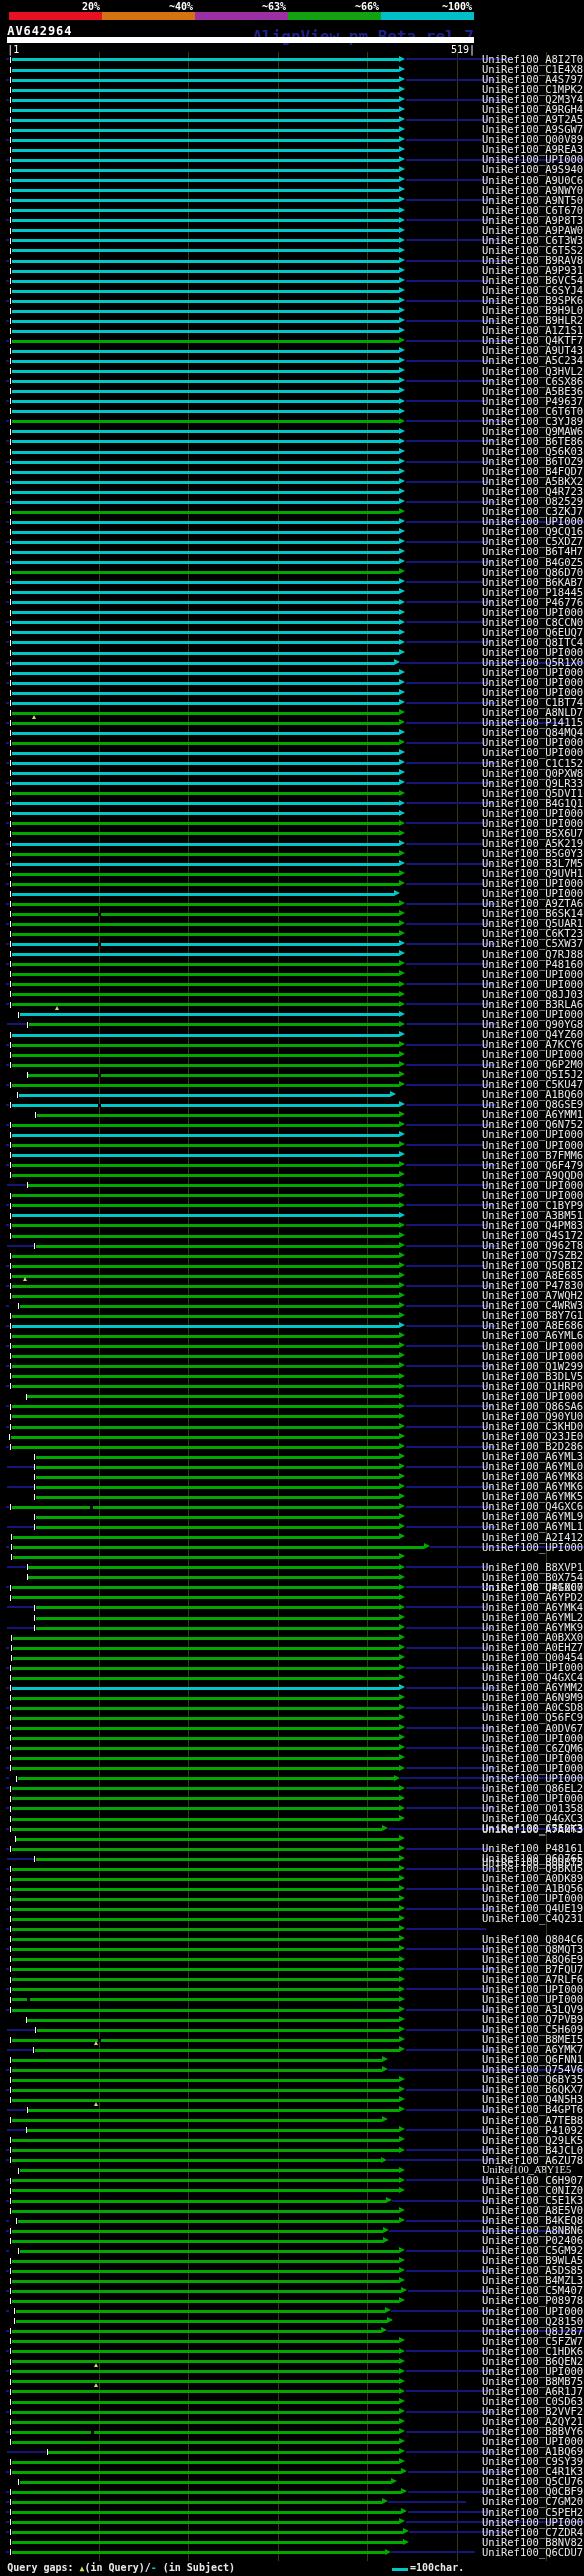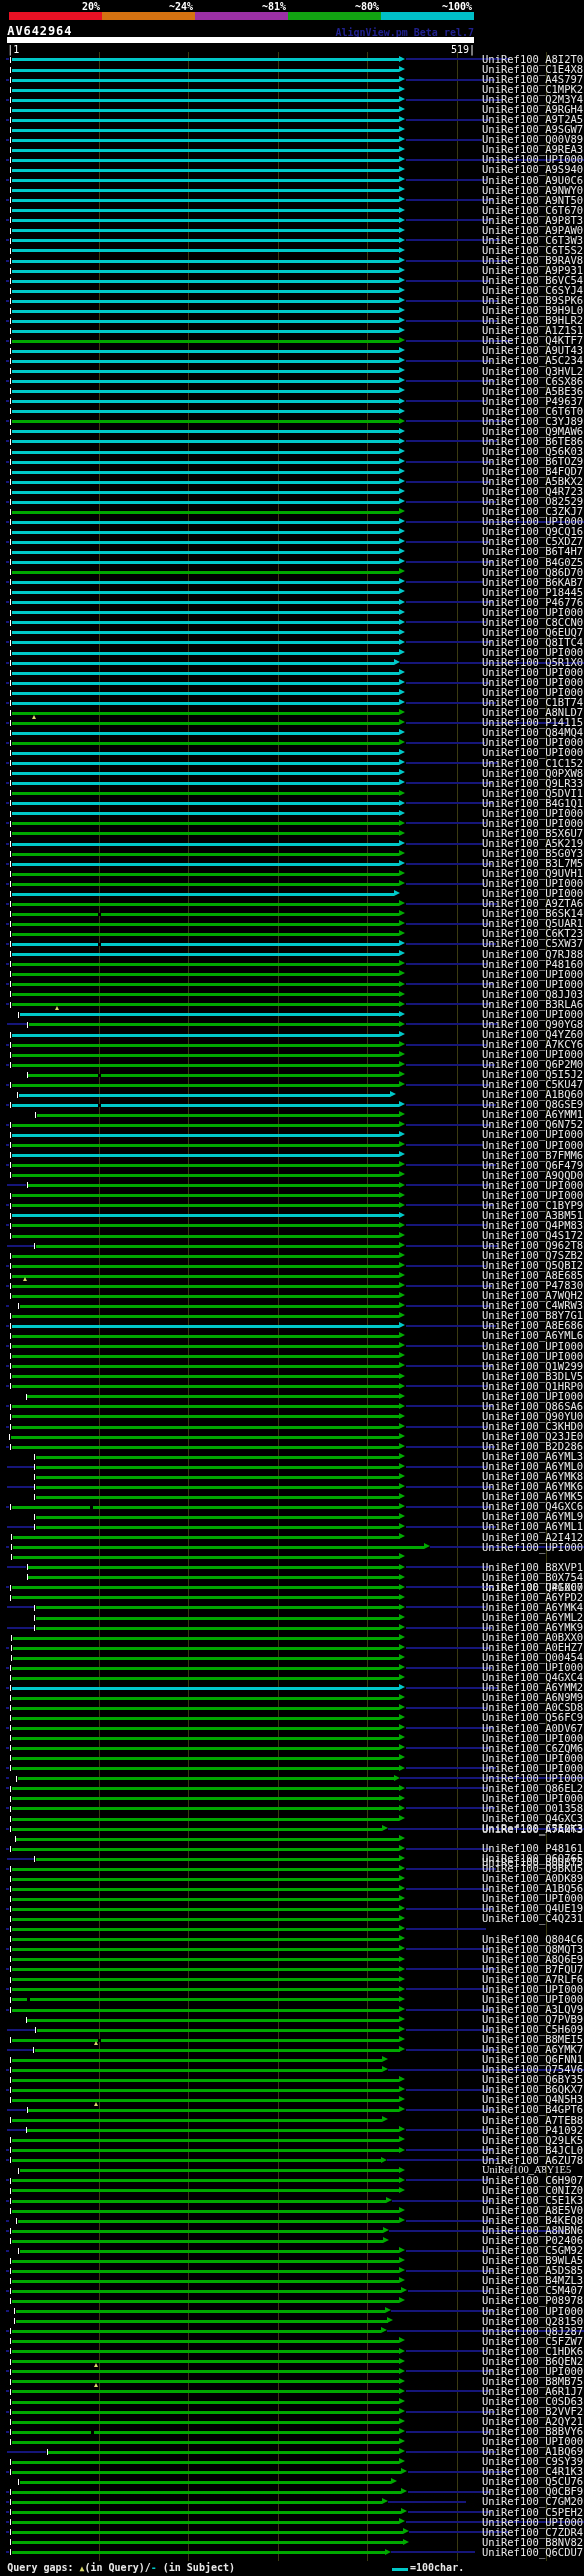--- a/index.html
+++ b/index.html
@@ -2,21 +2,21 @@
 <html style="font-size:14.6px"><head>
 <meta charset="utf-8">
 <style>
   html,body{margin:0;padding:0;background:#000;}
   body{position:relative;width:585px;height:2576px;overflow:hidden;
        font-family:"DejaVu Sans Mono","Liberation Mono",monospace;}
   .abs{position:absolute;}
   .keylabel{font-size:10px;font-weight:bold;color:#fff;width:64px;text-align:right;top:0.9px;height:11px;line-height:11px;}
   .keyseg{top:12px;height:8.2px;}
   #queryid{left:7.3px;top:24px;font-size:12px;font-weight:bold;color:#fff;letter-spacing:0.9px;}
-  #apptitle{top:26.5px;width:274px;right:111px;text-align:right;font-size:10px;font-weight:bold;color:#20208e;}
+  #apptitle{top:26.5px;width:274px;right:111px;text-align:right;font-size:16px;font-weight:bold;color:#20208e;}
   #rulerbar{left:7.3px;top:37px;width:467px;height:5.5px;background:#fff;}
   #rulerstart{left:7.3px;top:44px;font-size:10px;color:#fff;}
   #rulerend{left:384px;top:44px;width:91px;text-align:right;font-size:10px;color:#fff;}
   .grid{width:0.9px;top:52px;height:2509px;background:#3a3a12;}
   .bar{height:2.7px;}
   .lead{height:1.8px;background:#16167a;}
   .trail{height:1.8px;background:#16167a;}
   .ltick{width:2.7px;height:1.8px;background:#16167a;}
   .stick{width:0.9px;height:6.4px;background:#fff;}
   .arrow{width:0;height:0;border-top:3.7px solid transparent;border-bottom:3.7px solid transparent;}
@@ -29,25 +29,25 @@
   #scaleline{left:392px;top:2568px;width:16.4px;height:2.7px;background:#00c8c8;}
   #scalelabel{left:410px;top:2562px;font-size:10px;font-weight:bold;color:#e8e8e8;}
 </style>
 </head>
 <body>
 
 <div class="abs" id="identity-key" style="left:0;top:0;width:585px;height:22px;">
     <div class="abs keyseg" style="left: 9.1px; width: 93px; background: rgb(232, 17, 36);"></div>
     <div class="abs keylabel" style="left: 36px;">20%</div>
     <div class="abs keyseg" style="left: 102px; width: 93px; background: rgb(213, 114, 17);"></div>
-    <div class="abs keylabel" style="left: 129px;">~24%</div>
+    <div class="abs keylabel" style="left: 129px;">~40%</div>
     <div class="abs keyseg" style="left: 195px; width: 93px; background: rgb(155, 48, 164);"></div>
-    <div class="abs keylabel" style="left: 222px;">~81%</div>
+    <div class="abs keylabel" style="left: 222px;">~63%</div>
     <div class="abs keyseg" style="left: 288px; width: 93px; background: rgb(18, 163, 18);"></div>
-    <div class="abs keylabel" style="left: 315px;">~80%</div>
+    <div class="abs keylabel" style="left: 315px;">~66%</div>
     <div class="abs keyseg" style="left: 381px; width: 93px; background: rgb(0, 191, 200);"></div>
     <div class="abs keylabel" style="left: 408px;">~100%</div>
   </div>
 
 <div class="abs" id="queryid">AV642964</div>
 <div class="abs" id="apptitle">AlignView.pm Beta rel.7</div>
 
 <div class="abs" id="rulerbar"></div>
 <div class="abs" id="rulerstart">|1</div>
 <div class="abs" id="rulerend">519|</div>

